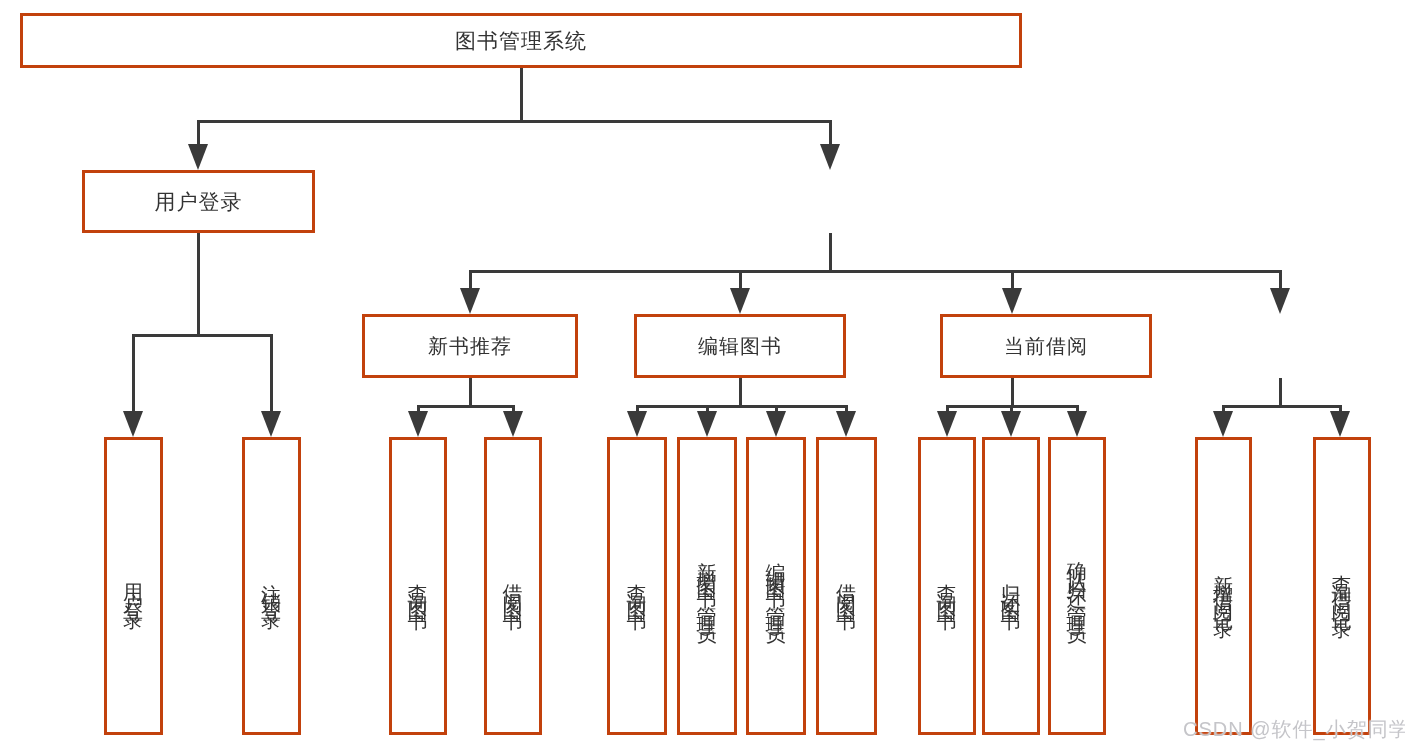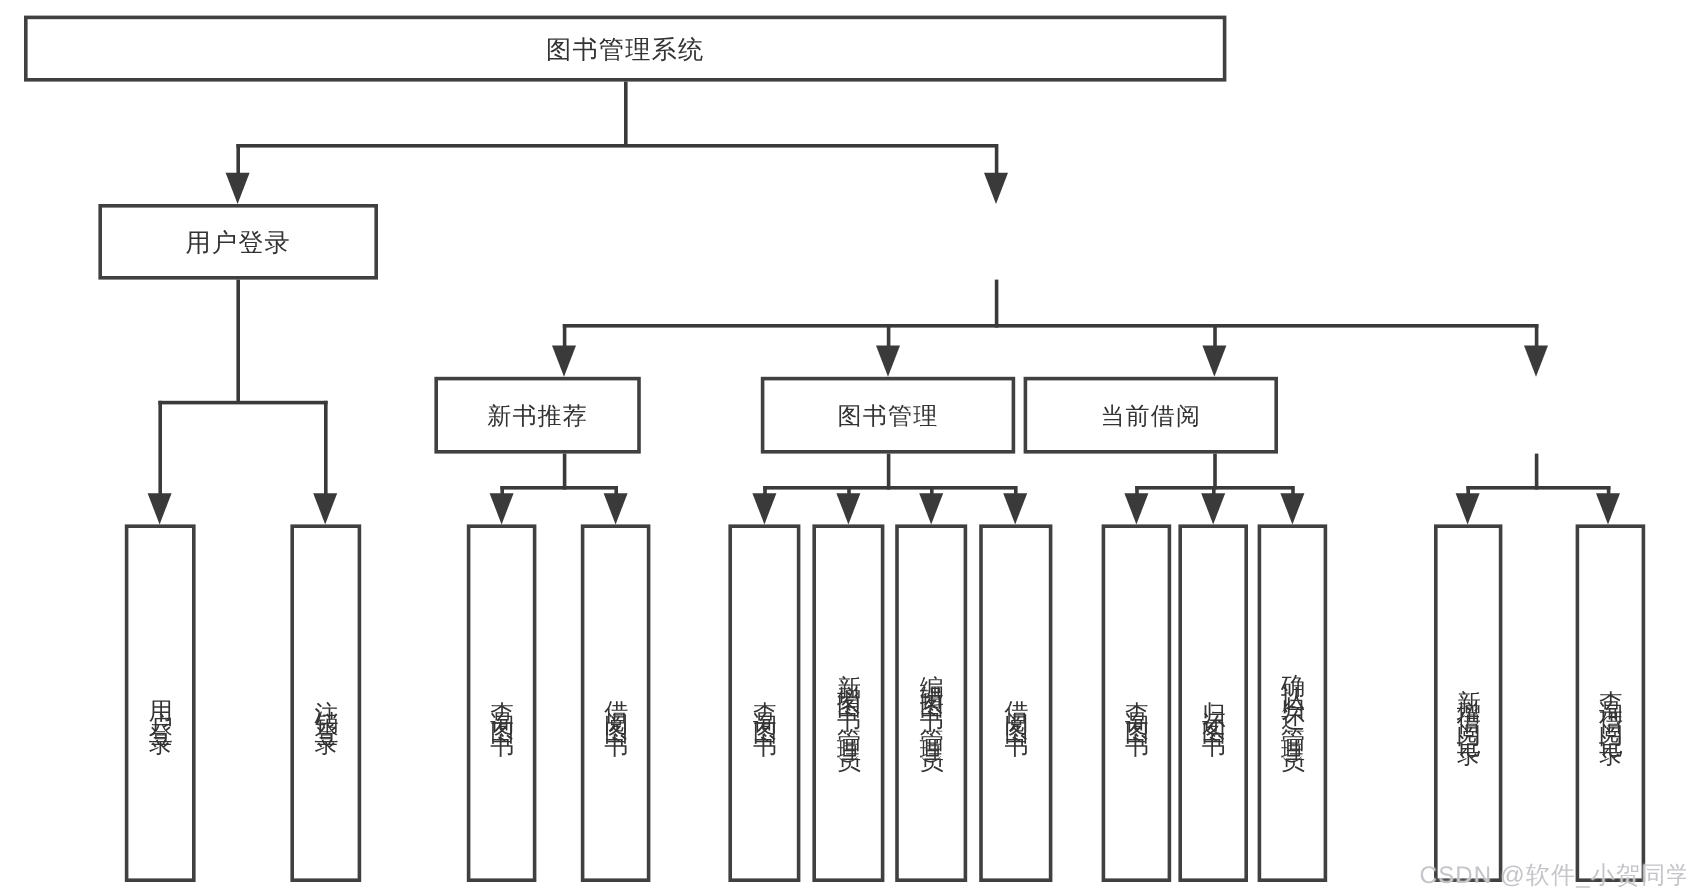--- a/index.html
+++ b/index.html
@@ -7,21 +7,21 @@
     position:relative;
     width:1405px;height:747px;
     background:#ffffff;
     font-family:"Liberation Sans", sans-serif;
     color:#333333;
     overflow:hidden;
   }
   .node{
     position:absolute;
     box-sizing:border-box;
-    border:3px solid #404040;
+    border:3px solid #c2410c;
     background:#ffffff;
     display:flex;
     align-items:center;
     justify-content:center;
     font-size:21px;
     letter-spacing:1px;
     color:#333333;
   }
   .root{left:20px;top:13px;width:1002px;height:55px;}
   .l2{top:170px;height:63px;}
@@ -54,23 +54,23 @@
 </style>
 </head>
 <body>
 
 <div class="stage">
 
   <div class="node root">图书管理系统</div>
 
   <div class="node l2" style="left:82px;width:233px">用户登录</div>
 
-  <div class="node l3" style="left:362px;width:172px">新书推荐</div>
-  <div class="node l3" style="left:634px;width:212px">图书管理</div>
-  <div class="node l3" style="left:853px;width:212px">当前借阅</div>
+  <div class="node l3" style="left:362px;width:216px">新书推荐</div>
+  <div class="node l3" style="left:634px;width:212px">编辑图书</div>
+  <div class="node l3" style="left:940px;width:212px">当前借阅</div>
 
   <div class="node leaf" style="left:104px;width:59px">用户登录</div>
   <div class="node leaf" style="left:242px;width:59px">注销登录</div>
   <div class="node leaf" style="left:389px;width:58px">查询图书</div>
   <div class="node leaf" style="left:484px;width:58px">借阅图书</div>
   <div class="node leaf" style="left:607px;width:60px">查询图书</div>
   <div class="node leaf" style="left:677px;width:60px">新增图书（管理员）</div>
   <div class="node leaf" style="left:746px;width:60px">编辑图书（管理员）</div>
   <div class="node leaf" style="left:816px;width:61px">借阅图书</div>
   <div class="node leaf" style="left:918px;width:58px">查询图书</div>

